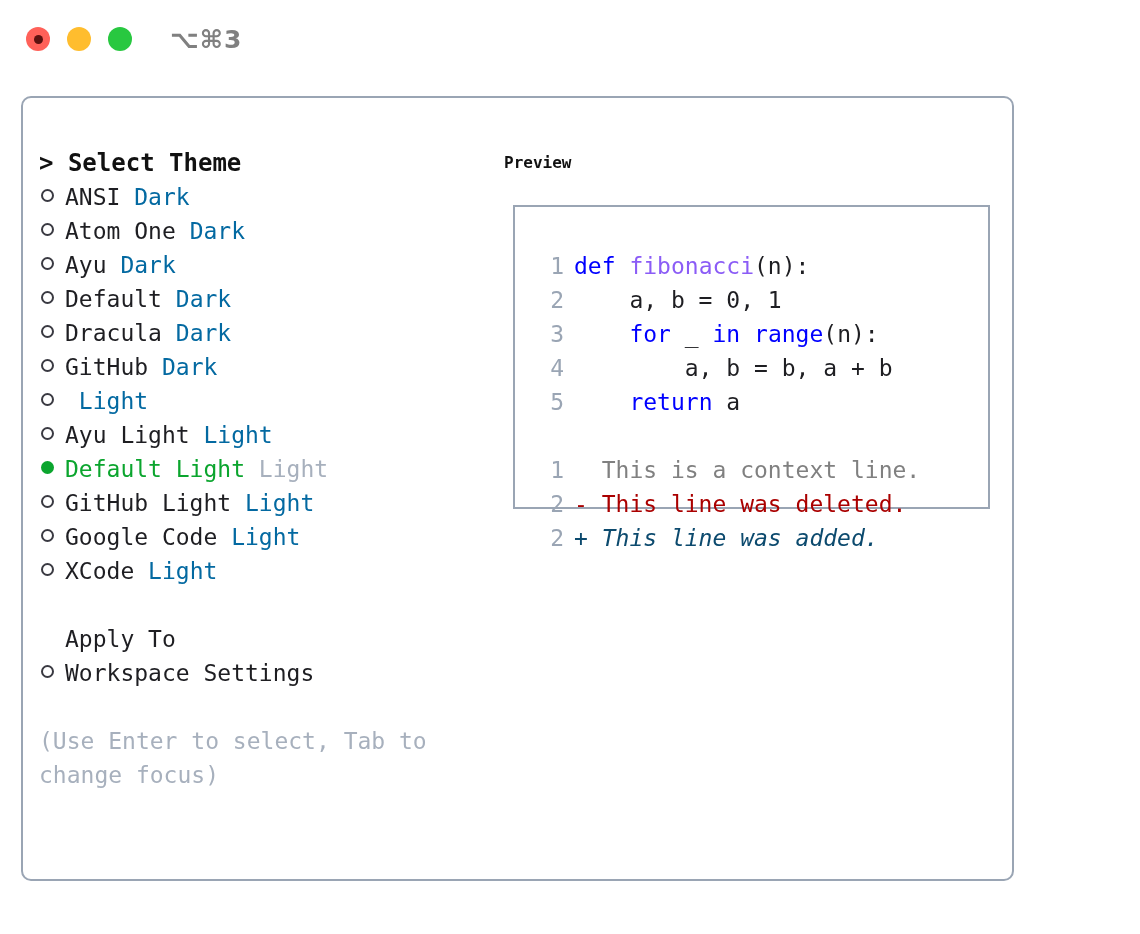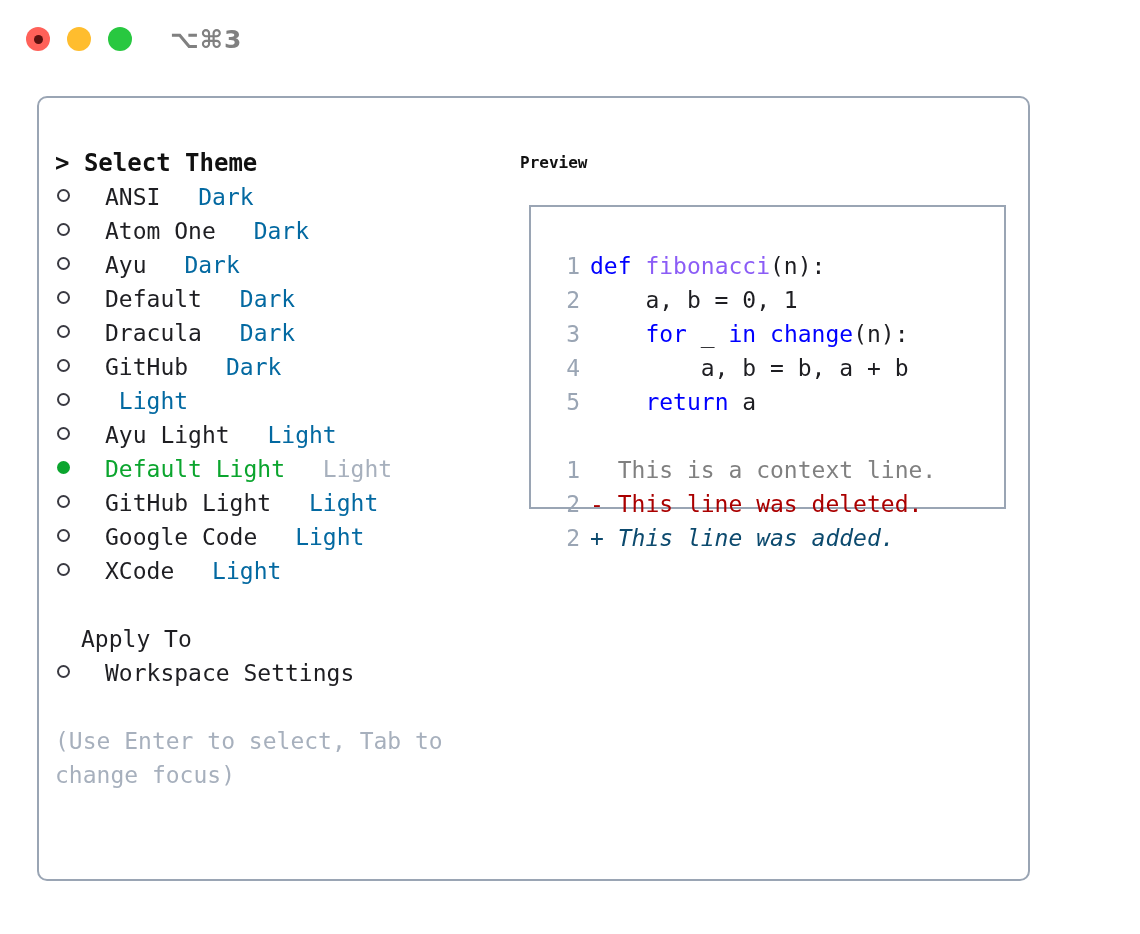--- a/index.html
+++ b/index.html
@@ -47,21 +47,21 @@
     font-size: 25px;
     font-weight: 700;
     color: #808080;
     letter-spacing: 1px;
     font-family: "DejaVu Sans", "Liberation Sans", sans-serif;
   }
 
   
   .panel {
     position: absolute;
-    left: 37px; top: 96px;
+    left: 21px; top: 96px;
     width: 993px; height: 785px;
     border: 2px solid #9aa5b4;
     border-radius: 10px;
     background: #ffffff;
   }
 
   .panel-inner {
     position: absolute;
     left: 0; top: 0; right: 0; bottom: 0;
     display: flex;
@@ -83,21 +83,20 @@
 
   .opt-list { margin-top: 0; }
 
   .opt {
     display: flex;
     align-items: baseline;
     line-height: 34px;
     height: 34px;
     font-size: 23px;
     white-space: pre;
-    gap: 24px;
   }
 
   .marker {
     display: inline-block;
     width: 26px;
     flex: 0 0 26px;
     position: relative;
     font-size: 23px;
   }
   .marker .dot {
@@ -240,21 +239,21 @@
       </div>
 
       <div class="right-col">
 
         <div class="preview-title">Preview</div>
 
         <div class="preview-box">
           <div id="code-lines">
               <div class="code-line"><span class="lineno">1</span><span class="tok-kw">def </span><span class="tok-fn">fibonacci</span><span class="tok-plain">(n):</span></div>
               <div class="code-line"><span class="lineno">2</span><span class="tok-plain">    a, b = 0, 1</span></div>
-              <div class="code-line"><span class="lineno">3</span><span class="tok-plain">    </span><span class="tok-kw">for</span><span class="tok-plain"> _ </span><span class="tok-kw">in</span><span class="tok-plain"> </span><span class="tok-kw">change</span><span class="tok-plain">(n):</span></div>
+              <div class="code-line"><span class="lineno">3</span><span class="tok-plain">    </span><span class="tok-kw">for</span><span class="tok-plain"> _ </span><span class="tok-kw">in</span><span class="tok-plain"> </span><span class="tok-kw">range</span><span class="tok-plain">(n):</span></div>
               <div class="code-line"><span class="lineno">4</span><span class="tok-plain">        a, b = b, a + b</span></div>
               <div class="code-line"><span class="lineno">5</span><span class="tok-plain">    </span><span class="tok-kw">return</span><span class="tok-plain"> a</span></div>
             </div>
           <div class="code-gap"></div>
           <div id="diff-lines">
               <div class="code-line"><span class="lineno">1</span><span class="tok-ctx">  This is a context line.</span></div>
               <div class="code-line"><span class="lineno">2</span><span class="tok-del">- This line was deleted.</span></div>
               <div class="code-line"><span class="lineno">2</span><span class="tok-add">+ This line was added.</span></div>
             </div>
         </div>

